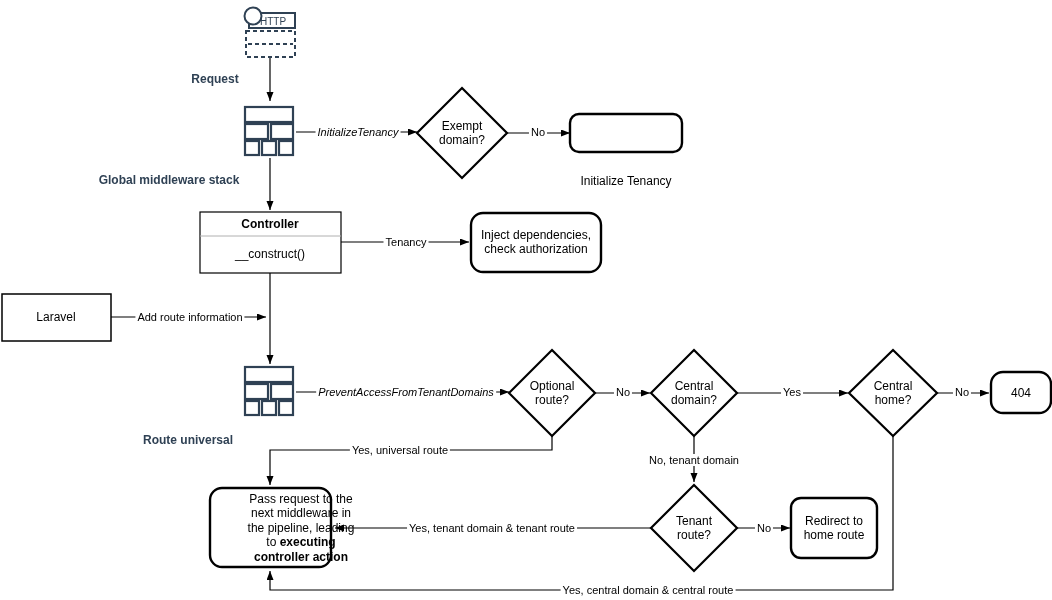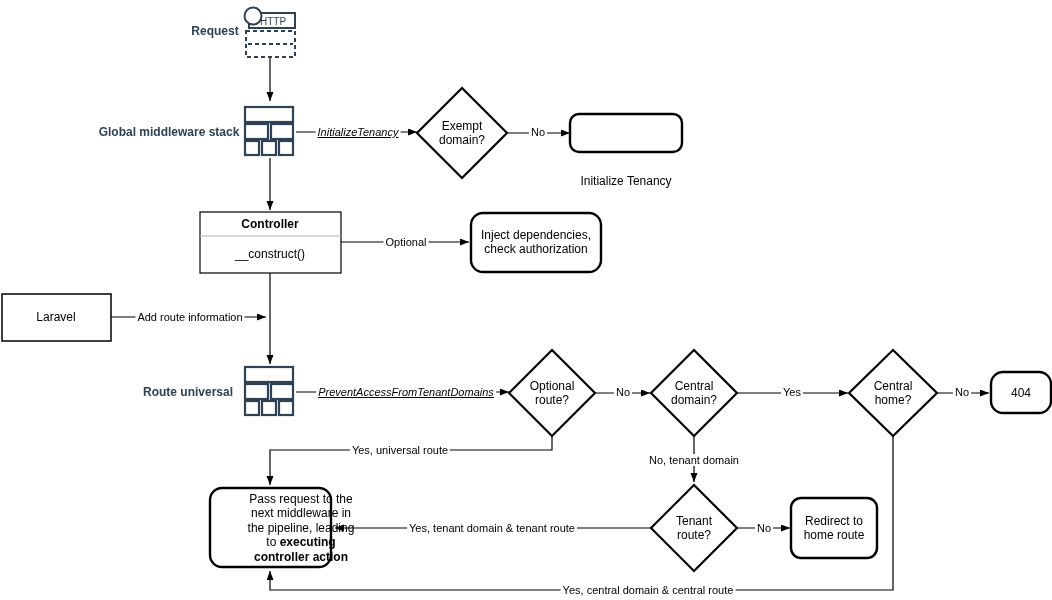--- a/index.html
+++ b/index.html
@@ -3,25 +3,25 @@
 <meta charset="utf-8">
 <style>
   * { margin:0; padding:0; box-sizing:border-box; }
   body { background:#ffffff; font-family:"Liberation Sans", sans-serif; }
   .canvas {
     position:relative; width:1052px; height:600px; background:#ffffff;
     overflow:hidden;
   }
   .canvas svg.wires { position:absolute; left:0; top:0; z-index:0; }
   .lbl { position:absolute; transform:translate(-50%,-50%); z-index:2; white-space:nowrap; }
-  .stage-lbl { font-size:12px; font-weight:700; color:#2f4154; }
+  .stage-lbl { font-size:12px; font-weight:700; color:#2f4154;margin-top:48px; }
   .node-txt { position:absolute; transform:translate(-50%,-50%); z-index:2;
               font-size:12px; color:#000; text-align:center; line-height:1.2; }
   .edge-lbl { font-size:11px; color:#000; background:#ffffff; padding:0 2px; }
-  .it { font-style:italic;text-decoration:underline; }
+  .it { font-style:italic; }
   .b  { font-weight:700; }
   .http-lbl { font-size:10px; color:#2f4154; }
 </style>
 </head>
 <body>
 
 <div class="canvas">
 
   <svg class="wires" width="1052" height="600" viewBox="0 0 1052 600">
     <defs>
@@ -104,21 +104,21 @@
   <div class="node-txt" style="left:552px; top:393px; width:70px;">Optional route?</div>
   <div class="node-txt" style="left:694px; top:393px; width:60px;">Central domain?</div>
   <div class="node-txt" style="left:893px; top:393px; width:56px;">Central home?</div>
   <div class="node-txt" style="left:1021px;top:393px;">404</div>
   <div class="node-txt" style="left:694px; top:528px; width:56px;">Tenant route?</div>
   <div class="node-txt" style="left:834px; top:528px; width:82px;">Redirect to home route</div>
   <div class="node-txt" style="left:257px; top:528px; width:114px;margin-left:44px;"><span>Pass request to the next middleware in the pipeline, leading to </span><span class="b">executing controller action</span></div>
 
   <div class="lbl edge-lbl it" style="left:358px; top:132px;">InitializeTenancy</div>
   <div class="lbl edge-lbl" style="left:538px; top:132px;">No</div>
-  <div class="lbl edge-lbl" style="left:406px; top:242px;">Optional</div>
+  <div class="lbl edge-lbl" style="left:406px; top:242px;">Tenancy</div>
   <div class="lbl edge-lbl" style="left:190px; top:317px;">Add route information</div>
   <div class="lbl edge-lbl it" style="left:406px; top:392px;">PreventAccessFromTenantDomains</div>
   <div class="lbl edge-lbl" style="left:623px; top:392px;">No</div>
   <div class="lbl edge-lbl" style="left:792px; top:392px;">Yes</div>
   <div class="lbl edge-lbl" style="left:962px; top:392px;">No</div>
   <div class="lbl edge-lbl" style="left:400px; top:450px;">Yes, universal route</div>
   <div class="lbl edge-lbl" style="left:694px; top:460px;">No, tenant domain</div>
   <div class="lbl edge-lbl" style="left:492px; top:528px;">Yes, tenant domain &amp; tenant route</div>
   <div class="lbl edge-lbl" style="left:764px; top:528px;">No</div>
   <div class="lbl edge-lbl" style="left:648px; top:590px;">Yes, central domain &amp; central route</div>

